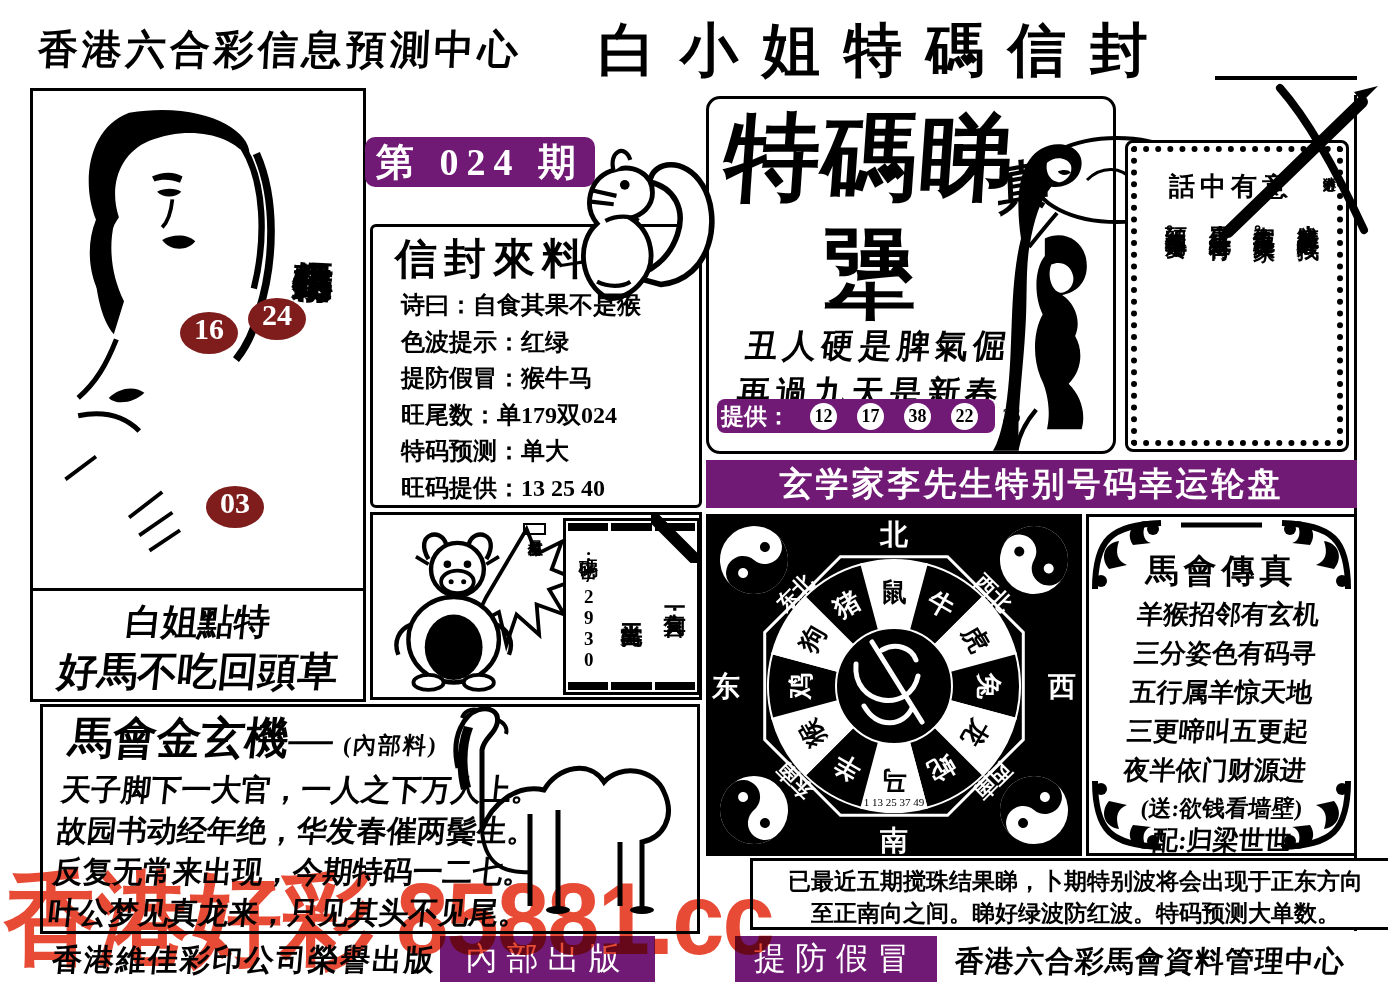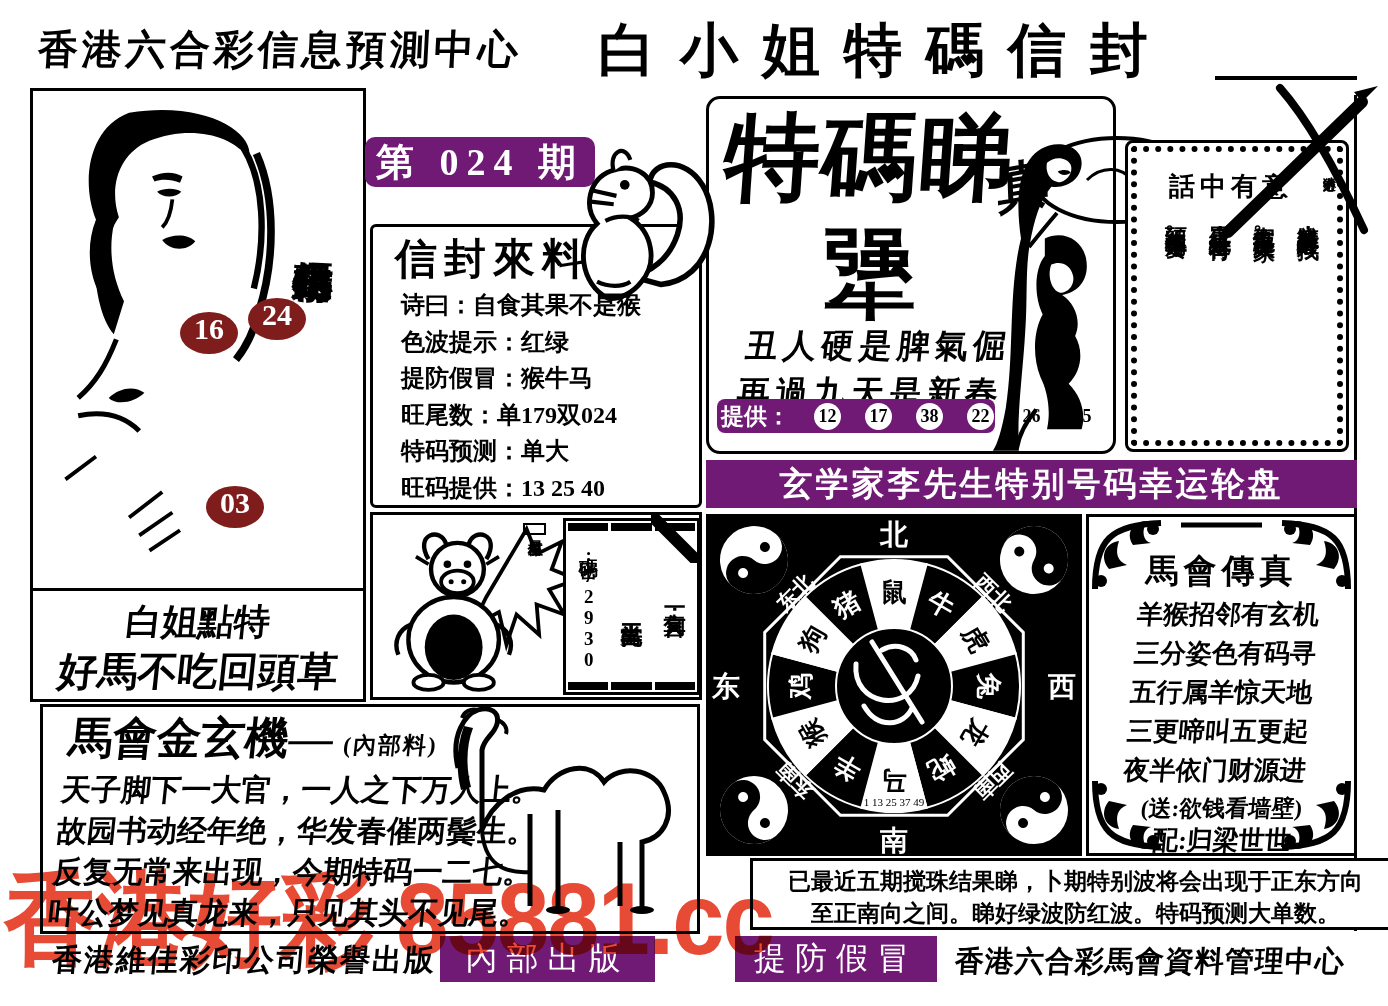--- a/index.html
+++ b/index.html
@@ -33,23 +33,23 @@
   .versewrap{position:absolute;left:190px;top:3px;width:137px;height:177px;border:3px solid #000;box-sizing:border-box;display:flex;flex-direction:row-reverse;gap:3px;padding:2px;}
   .vcol{flex:1;border-top:8px solid #000;border-bottom:8px solid #000;display:flex;align-items:center;justify-content:center;font-size:22px;font-weight:bold;}
   .vcol.small{font-size:19px;}
   
   .tema{left:706px;top:96px;width:410px;height:358px;border-radius:14px;}
   .t-main{position:absolute;left:16px;top:-4px;font-size:95px;font-weight:bold;letter-spacing:2px;transform:skewX(-4deg);}
   .t-script{position:absolute;left:288px;top:52px;font-size:52px;font-weight:bold;transform:rotate(-10deg) skewX(-8deg);}
   .t-big{position:absolute;left:112px;top:112px;font-size:95px;font-weight:bold;}
   .t-poem1{position:absolute;left:36px;top:225px;font-size:33px;font-weight:bold;letter-spacing:5px;transform:skewX(-6deg);}
   .t-poem2{position:absolute;left:28px;top:272px;font-size:33px;font-weight:bold;letter-spacing:5px;transform:skewX(-6deg);}
-  .t-bar{position:absolute;left:8px;top:300px;width:278px;height:34px;border-radius:8px;display:flex;align-items:center;gap:12px;padding:0 4px;box-sizing:border-box;}
+  .t-bar{position:absolute;left:8px;top:300px;width:278px;height:34px;border-radius:8px;display:flex;align-items:center;gap:20px;padding:0 4px;box-sizing:border-box;}
   .t-bar .lbl{font-size:23px;font-weight:bold;color:#fff;white-space:nowrap;}
-  .numcirc{width:27px;height:27px;border-radius:50%;background:#fff;color:#000;display:flex;align-items:center;justify-content:center;font-size:18px;font-weight:bold;flex:0 0 27px;margin-left:12px;}
+  .numcirc{width:27px;height:27px;border-radius:50%;background:#fff;color:#000;display:flex;align-items:center;justify-content:center;font-size:18px;font-weight:bold;flex:0 0 27px;}
   
   .stamp{left:1125px;top:140px;width:224px;height:312px;border-radius:8px;}
   .perf{position:absolute;left:3px;top:3px;right:3px;bottom:3px;border:6px dotted #000;border-radius:4px;}
   .s-side{position:absolute;right:9px;top:24px;font-size:13px;font-weight:bold;line-height:1.2;}
   .s-title{position:absolute;left:28px;top:26px;width:150px;text-align:center;font-size:26px;font-weight:bold;letter-spacing:5px;}
   .s-poem{position:absolute;left:18px;top:66px;width:184px;height:236px;font-size:22px;font-weight:bold;line-height:2.0;letter-spacing:2px;white-space:pre-line;}
   
   .topline{left:1215px;top:76px;width:142px;height:4px;background:#000;}
   .rightline{left:1354px;top:95px;width:3px;height:836px;background:#000;}
   

